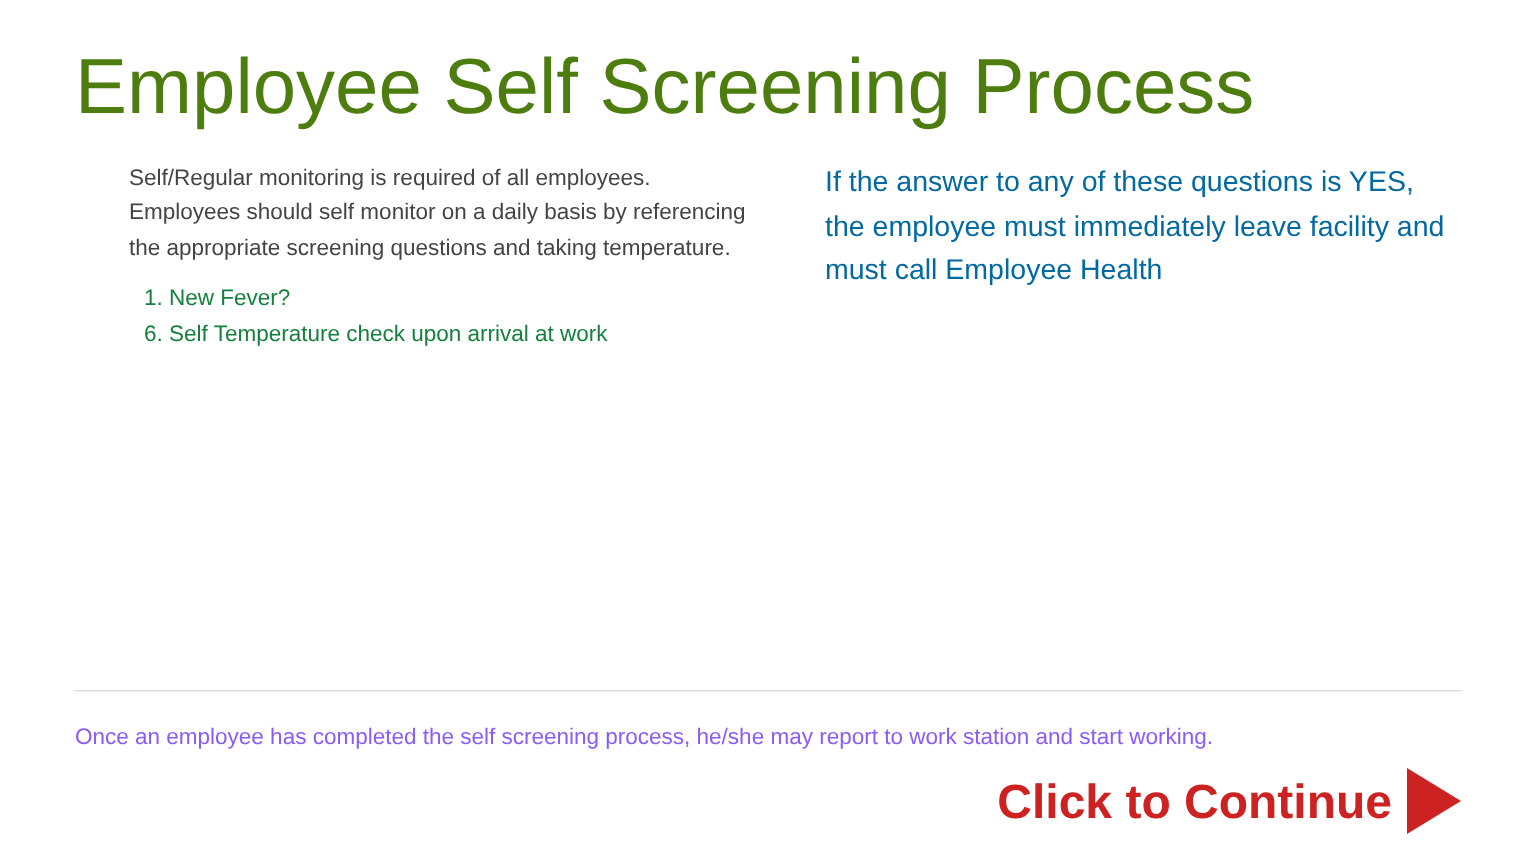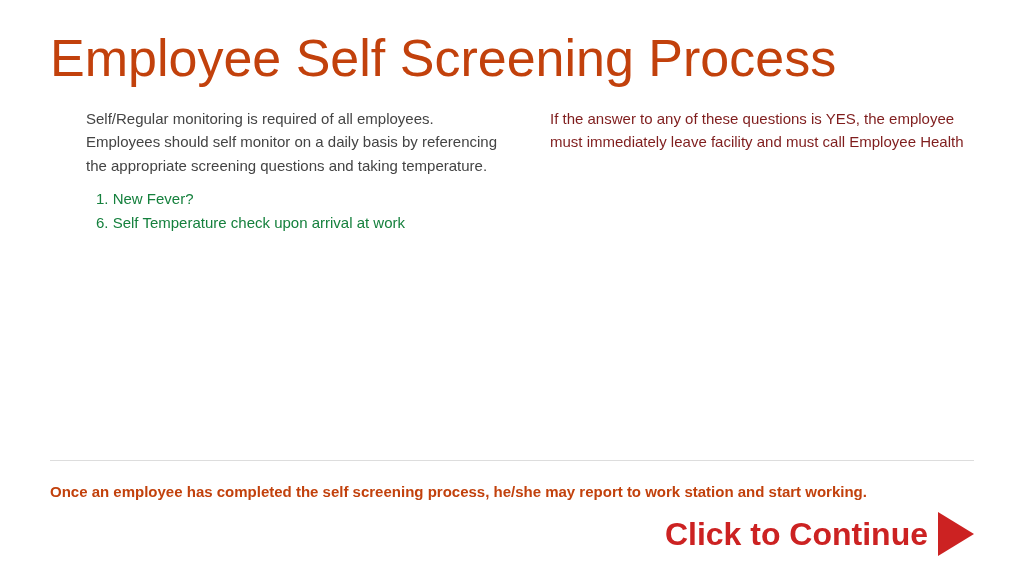--- a/index.html
+++ b/index.html
@@ -21,21 +21,21 @@
       width: 1024px;
       height: 576px;
       padding: 30px 50px 20px 50px;
       display: flex;
       flex-direction: column;
     }
 
     .page-title {
       font-size: 52px;
       font-weight: 300;
-      color: #c2410c;
+      color: #4d7c0f;
       margin-bottom: 20px;
       line-height: 1.1;
     }
 
     .content-area {
       display: flex;
       flex-direction: row;
       gap: 40px;
       flex: 1;
     }
@@ -68,29 +68,29 @@
     }
 
     .checklist li {
       font-size: 15px;
       color: #15803d;
       line-height: 1.6;
       padding-left: 10px;
     }
 
     .info-block {
-      font-size: 15px;
-      color: #7f1d1d;
+      font-size: 19px;
+      color: #0369a1;
       line-height: 1.55;
     }
 
     .footer-text {
       font-size: 15px;
-      font-weight: 700;
-      color: #c2410c;
+      font-weight: 400;
+      color: #8b5cf6;
       margin-top: 12px;
       line-height: 1.4;
     }
 
     .bottom-bar {
       display: flex;
       justify-content: flex-end;
       align-items: flex-start;
       padding-top: 10px;
       margin-top: auto;

